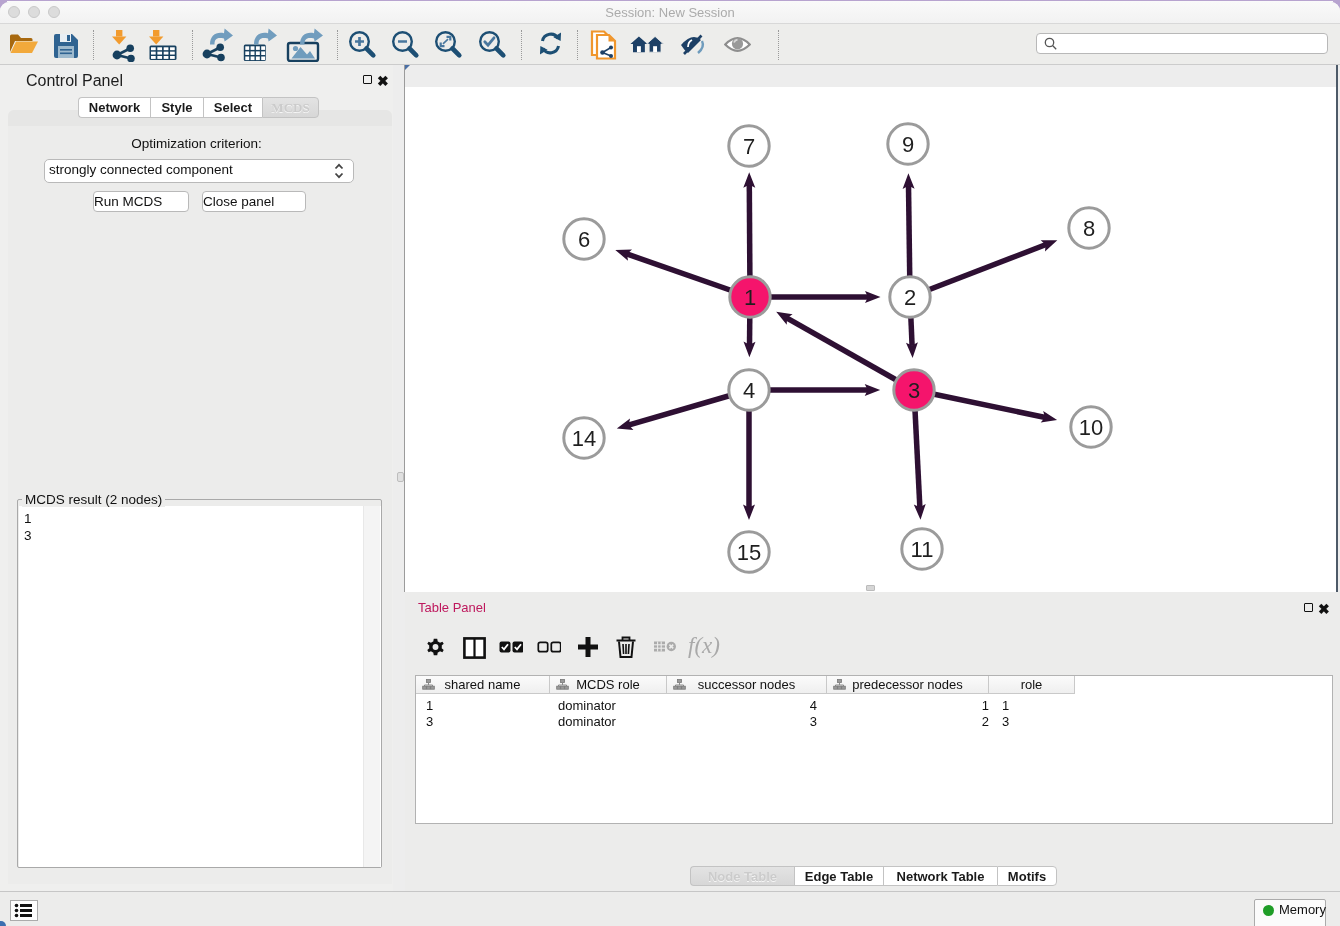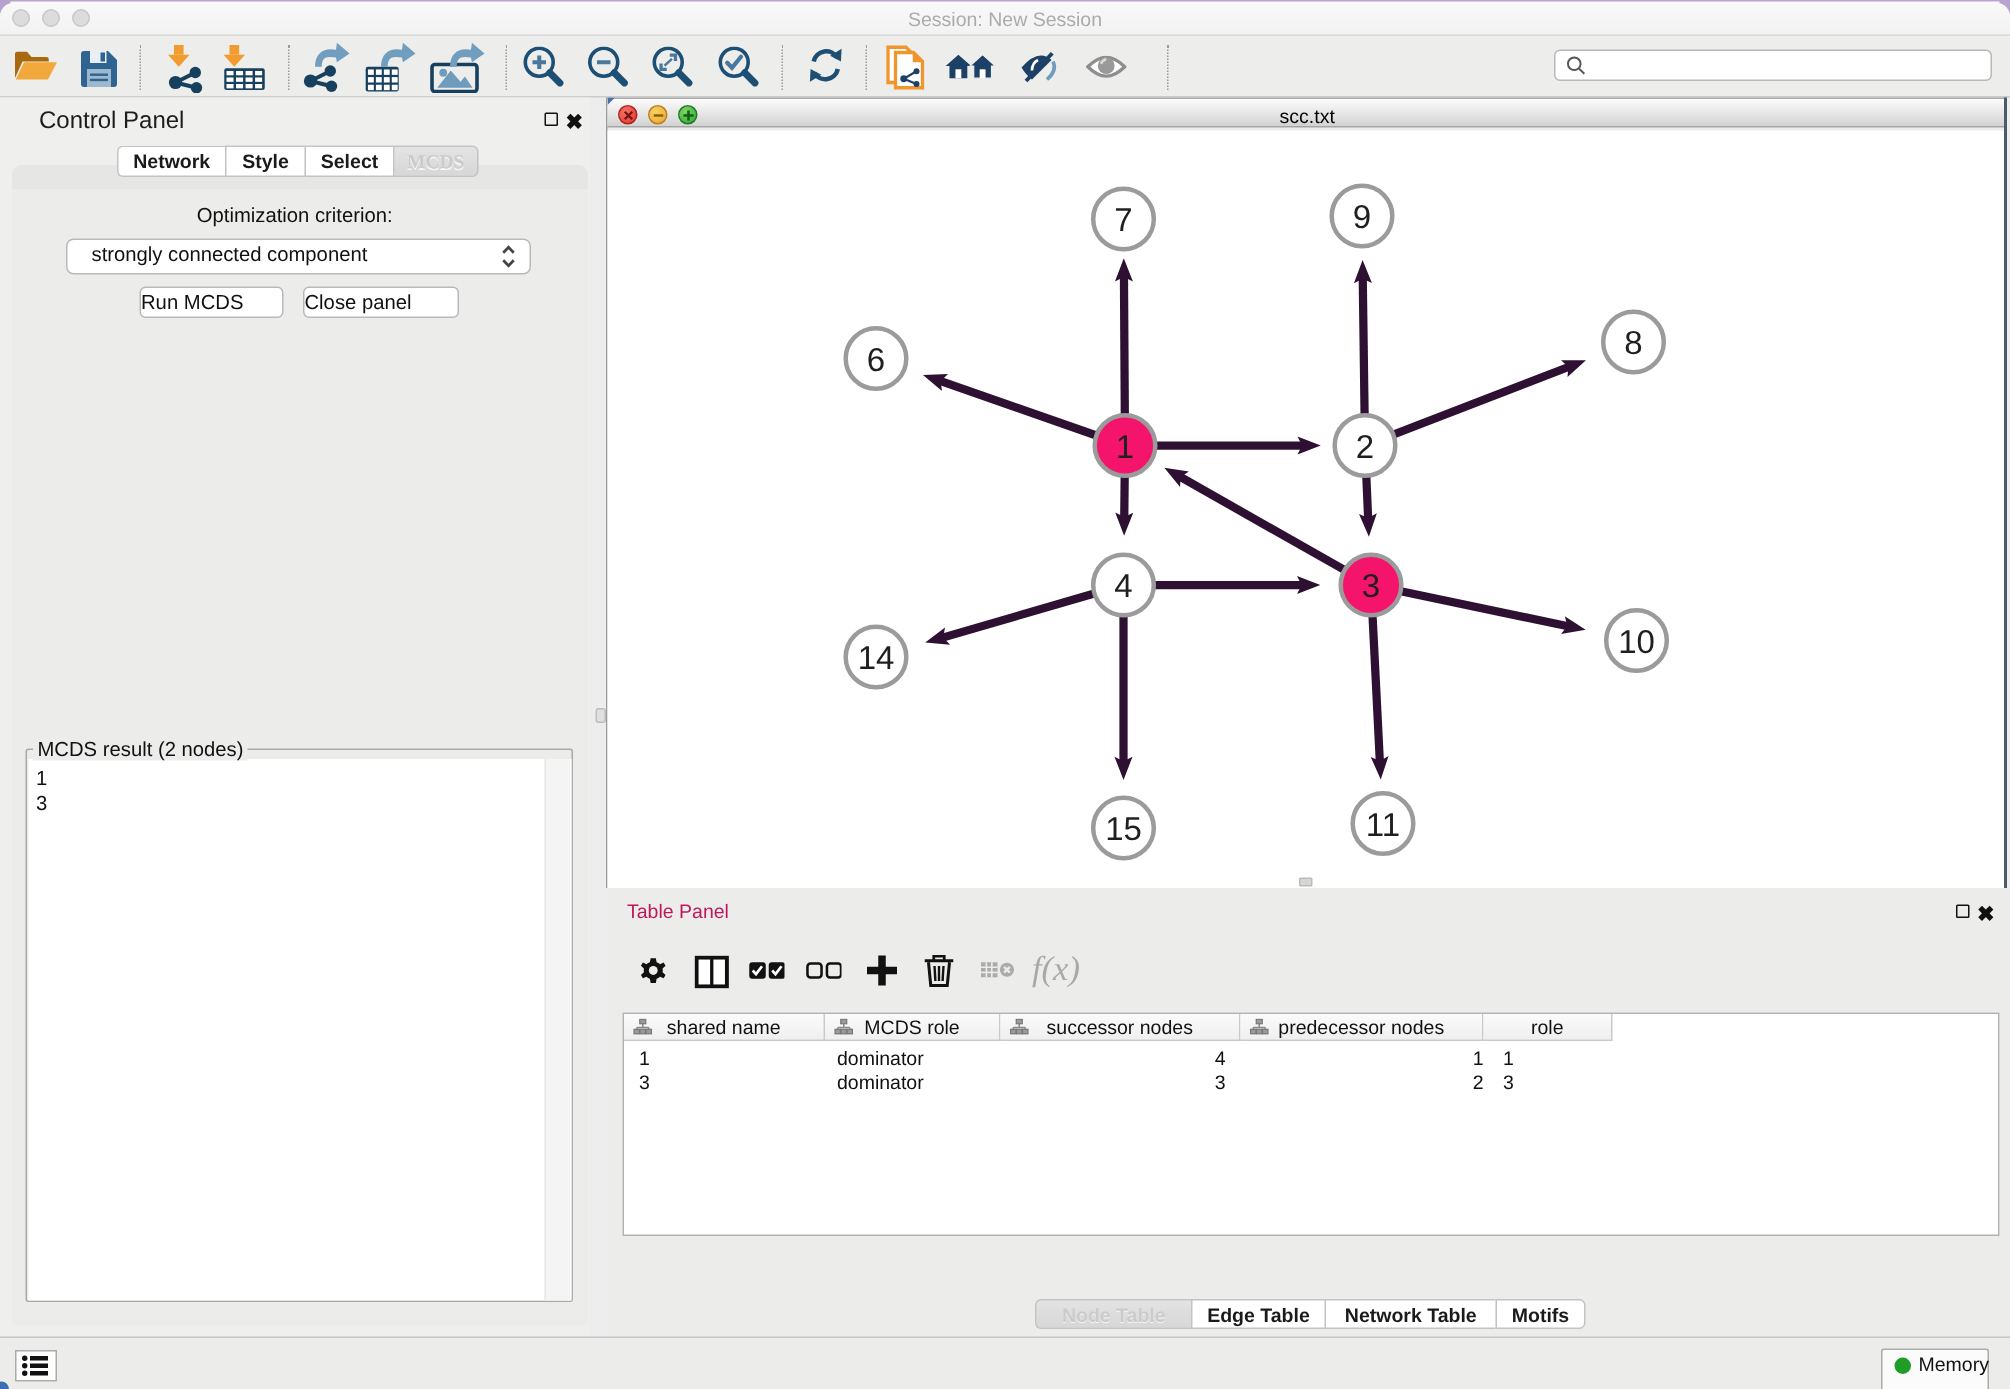--- a/index.html
+++ b/index.html
@@ -17,21 +17,21 @@
 #cp { position:absolute; left:0; top:63px; width:393px; height:828px; background:#efefee; }
 #cp-title { position:absolute; left:14px; top:7px; font-size:16px; color:#1d1d1d;margin-left:12px; }
 #cp-pane { position:absolute; left:8px; top:45px; width:384px; height:774px; background:#ececeb; border-radius:6px 6px 0 0; }
 #cp-pane-band { position:absolute; left:0; top:0; width:100%; height:16px; background:#e6e6e5; border-radius:6px 6px 0 0; }
 .tabs { position:absolute; display:flex; }
 .tab { height:21px; font-size:13px; font-weight:bold; color:#1a1a1a; background:#ffffff; border:1px solid #c3c3c3; border-right:none; text-align:center; line-height:20px; }
 .tab.first { border-radius:4px 0 0 4px; }
 .tab.last { border-radius:0 4px 4px 0; border-right:1px solid #c3c3c3; }
 .tab.sel { background:linear-gradient(#e3e3e3,#d7d7d7); color:#cbcbcb; text-shadow:0 1px 0 #f6f6f6; }
 #opt-label { position:absolute; left:0; top:71px; width:100%; text-align:center; font-size:13.5px; color:#111; }
-#combo { position:absolute; left:44px; top:94px; width:310px; height:24px; background:#fff; border:1px solid #b9b9b9; border-radius:5px; font-size:13.5px; color:#111; line-height:20px; padding-left:16px; }
+#combo { position:absolute; left:44px; top:94px; width:310px; height:24px; background:#fff; border:1px solid #b9b9b9; border-radius:5px; font-size:13.5px; color:#111; line-height:20px; padding-left:4px; }
 .btn { position:absolute; top:126px; height:21px; background:#ffffff; border:1px solid #b9b9b9; border-radius:4px; font-size:13.5px; color:#111; line-height:19px; }
 #fieldset { position:absolute; left:17px; top:434px; width:365px; height:369px; border:1px solid #a9a9a9; border-radius:2px; }
 #fieldset-legend { position:absolute; left:4px; top:-8px; background:#ececeb; padding:0 3px; font-size:13.5px; color:#111; }
 #fieldset-white { position:absolute; left:1px; top:6px; width:362px; height:361px; background:#ffffff; }
 #fieldset-scroll { position:absolute; right:1px; top:6px; width:17px; height:361px; background:#f4f4f4; border-left:1px solid #e8e8e8; }
 
 #divider-line { position:absolute; left:404px; top:63px; width:1px; height:527px; background:#9b9b9b; }
 #divider-knob { position:absolute; left:397px; top:470px; width:7px; height:10px; background:#e0e0e0; border:1px solid #bdbdbd; border-radius:2px; }
 
 #net { position:absolute; left:405px; top:63px; width:933px; height:527px; }
@@ -238,38 +238,20 @@
       <div id="fieldset-white"></div>
       <div id="fieldset-scroll"></div>
       <div id="fieldset-legend">MCDS result (2 nodes)</div>
       <div style="position:absolute; left:6px; top:10px; font-size:13.5px; color:#111; line-height:17px;">1<br>3</div>
     </div>
   </div>
   <div id="divider-line"></div>
   <div id="divider-knob"></div>
 
   <div id="net">
-    <div id="net-title">
-      <div class="light" style="left:7px; background:radial-gradient(circle at 35% 30%, #f37168, #da3b30); border:0.5px solid #b5211c;">
-          <svg width="12" height="12" viewBox="0 0 12 12" style="position:absolute;left:0;top:0;">
-            <path d="M3.5 3.5 L8.5 8.5 M8.5 3.5 L3.5 8.5" stroke="#7e120e" stroke-width="1.6"></path>
-          </svg>
-        </div>
-      <div class="light" style="left:27px; background:radial-gradient(circle at 35% 30%, #f7d260, #e9a730); border:0.5px solid #c07c1e;">
-          <svg width="12" height="12" viewBox="0 0 12 12" style="position:absolute;left:0;top:0;">
-            <path d="M2.8 6 L9.2 6" stroke="#8f5c0d" stroke-width="1.7"></path>
-          </svg>
-        </div>
-      <div class="light" style="left:47px; background:radial-gradient(circle at 35% 30%, #7fd465, #2fa834); border:0.5px solid #1f7a23;">
-          <svg width="12" height="12" viewBox="0 0 12 12" style="position:absolute;left:0;top:0;">
-            <path d="M6 2.6 L6 9.4 M2.6 6 L9.4 6" stroke="#115e16" stroke-width="1.7"></path>
-          </svg>
-        </div>
-      <div id="net-title-text">scc.txt</div>
-    </div>
     <div id="net-canvas">
       <svg width="931" height="505" viewBox="0 0 931 505" font-family="Liberation Sans, sans-serif">
 <line x1="345.0" y1="210.0" x2="344.3" y2="97.2" stroke="#2e1033" stroke-width="5.5"></line>
 <polygon points="344.2,85.2 350.3,100.7 344.3,97.7 338.3,100.7" fill="#2e1033"></polygon>
 <line x1="345.0" y1="210.0" x2="221.7" y2="166.9" stroke="#2e1033" stroke-width="5.5"></line>
 <polygon points="210.3,163.0 227.0,162.4 222.1,167.1 223.0,173.7" fill="#2e1033"></polygon>
 <line x1="345.0" y1="210.0" x2="463.5" y2="210.0" stroke="#2e1033" stroke-width="5.5"></line>
 <polygon points="475.5,210.0 460.0,216.0 463.0,210.0 460.0,204.0" fill="#2e1033"></polygon>
 <line x1="345.0" y1="210.0" x2="344.5" y2="258.2" stroke="#2e1033" stroke-width="5.5"></line>
 <polygon points="344.4,270.2 338.5,254.6 344.5,257.7 350.5,254.8" fill="#2e1033"></polygon>

